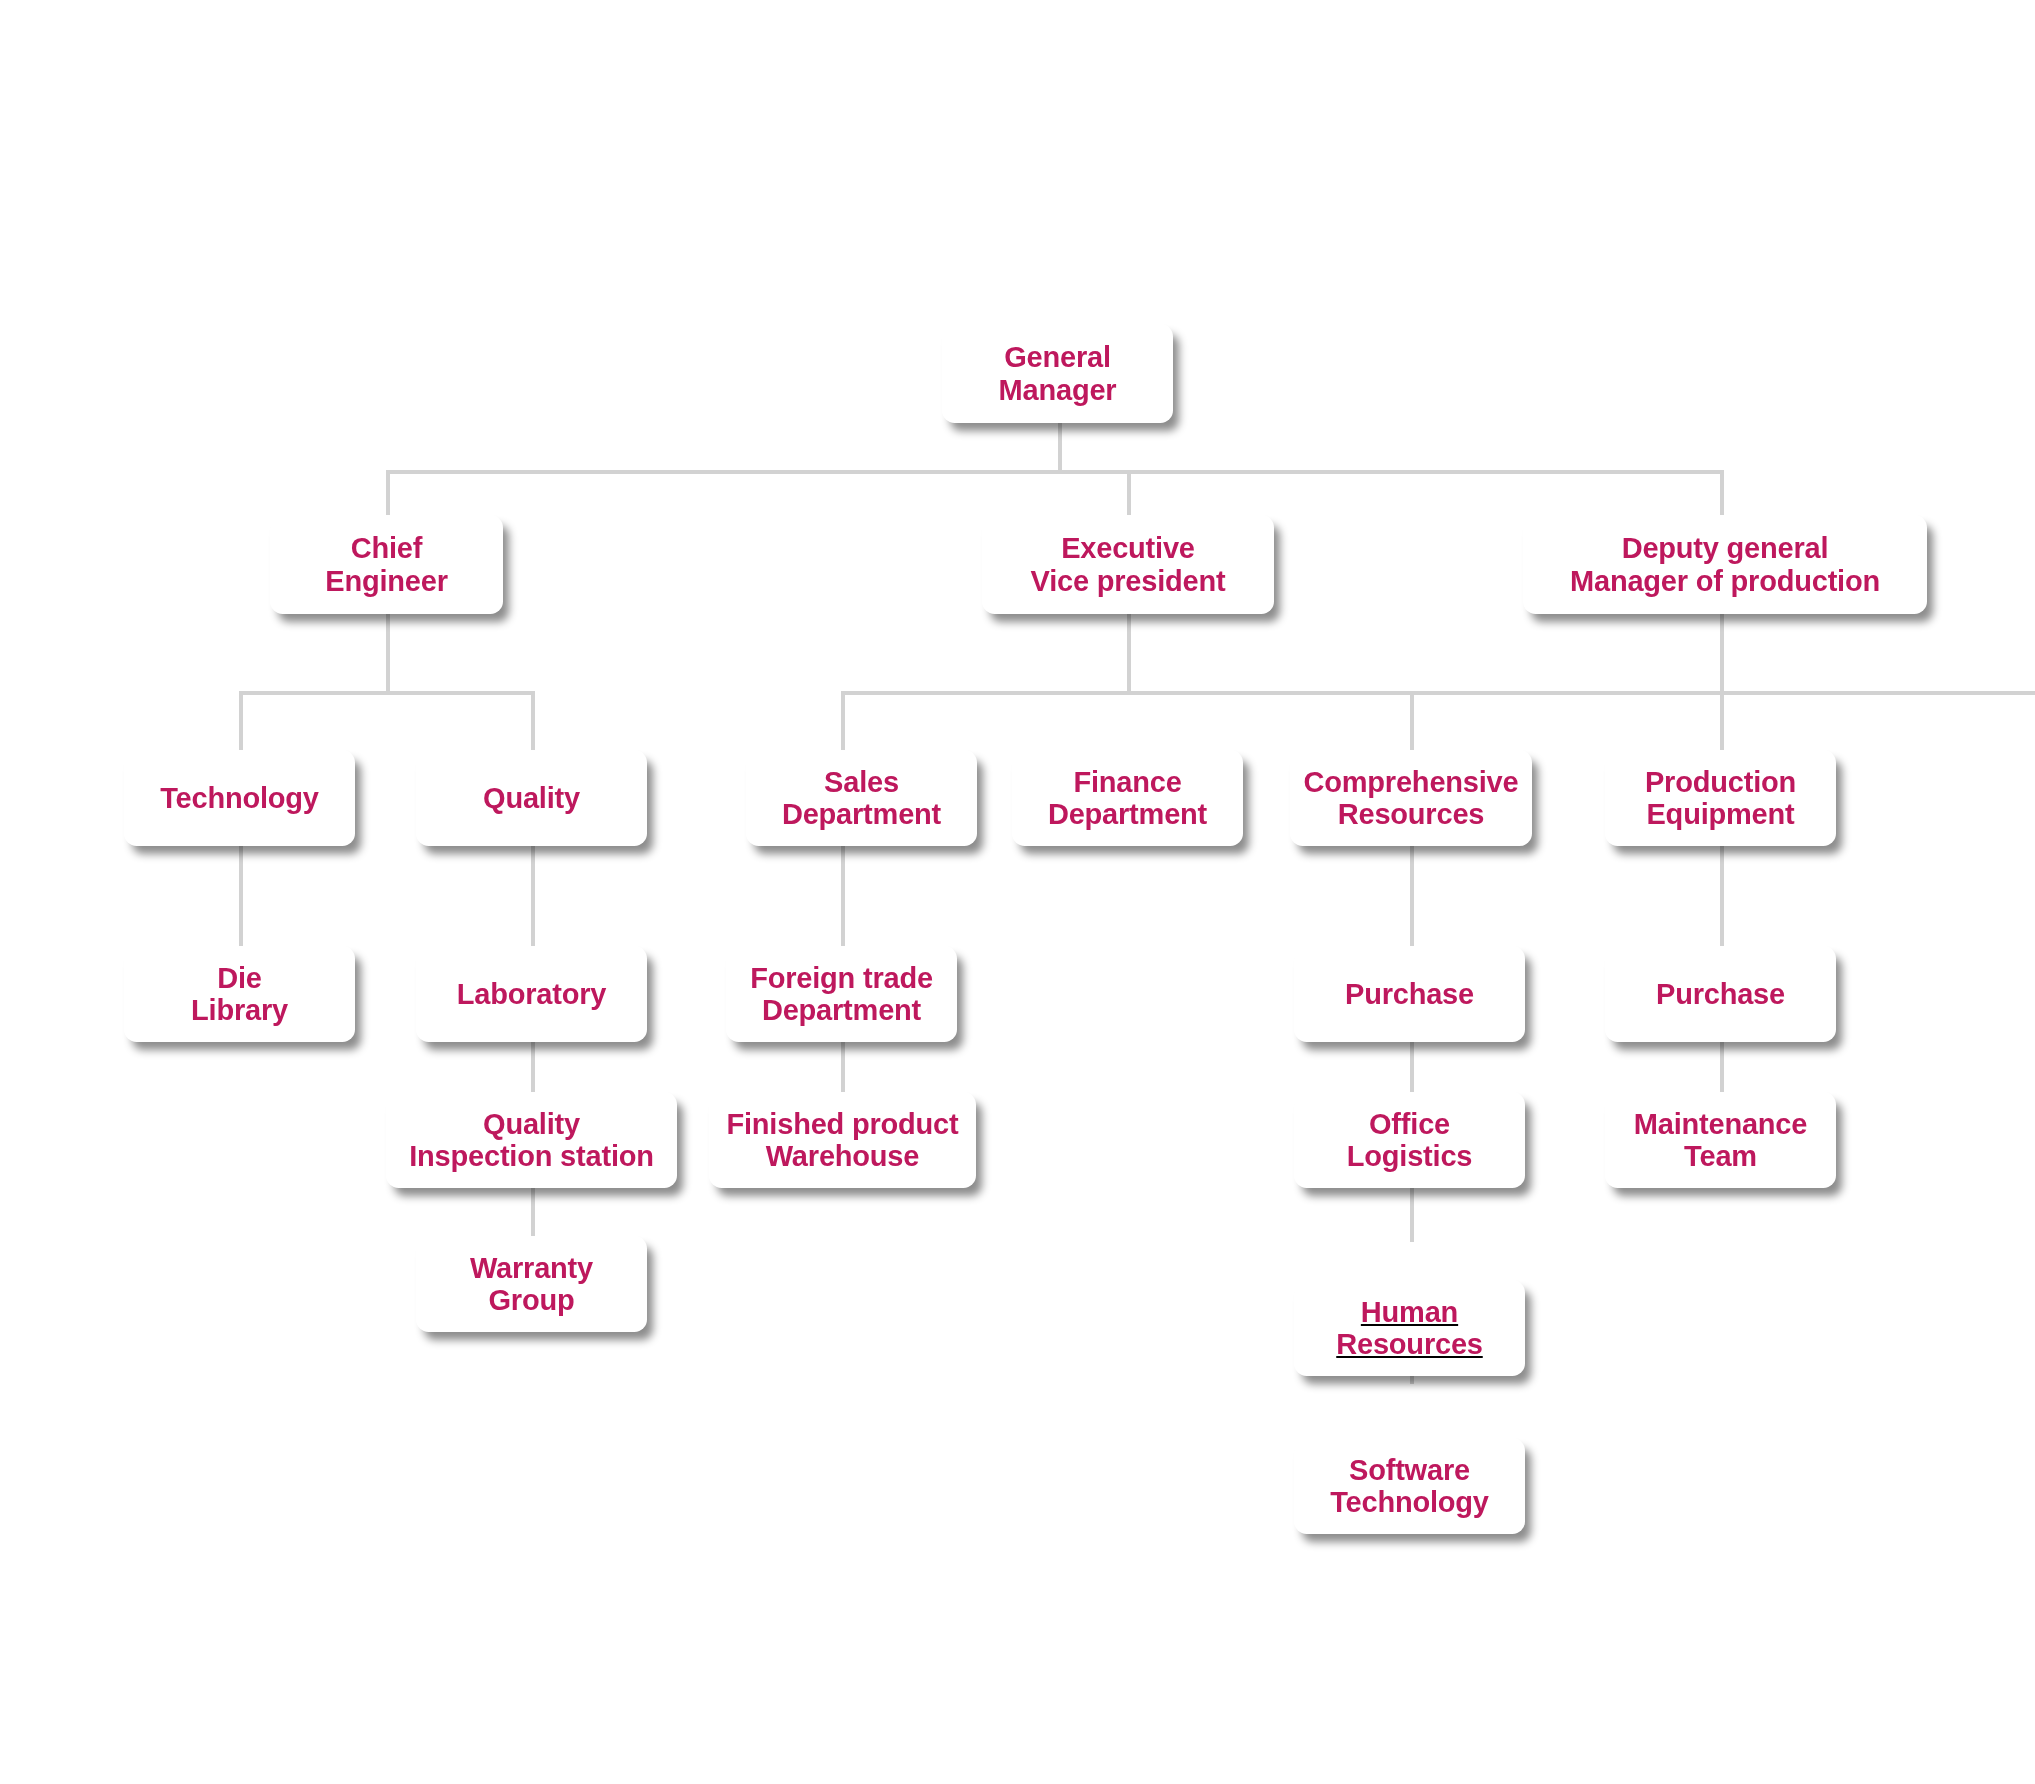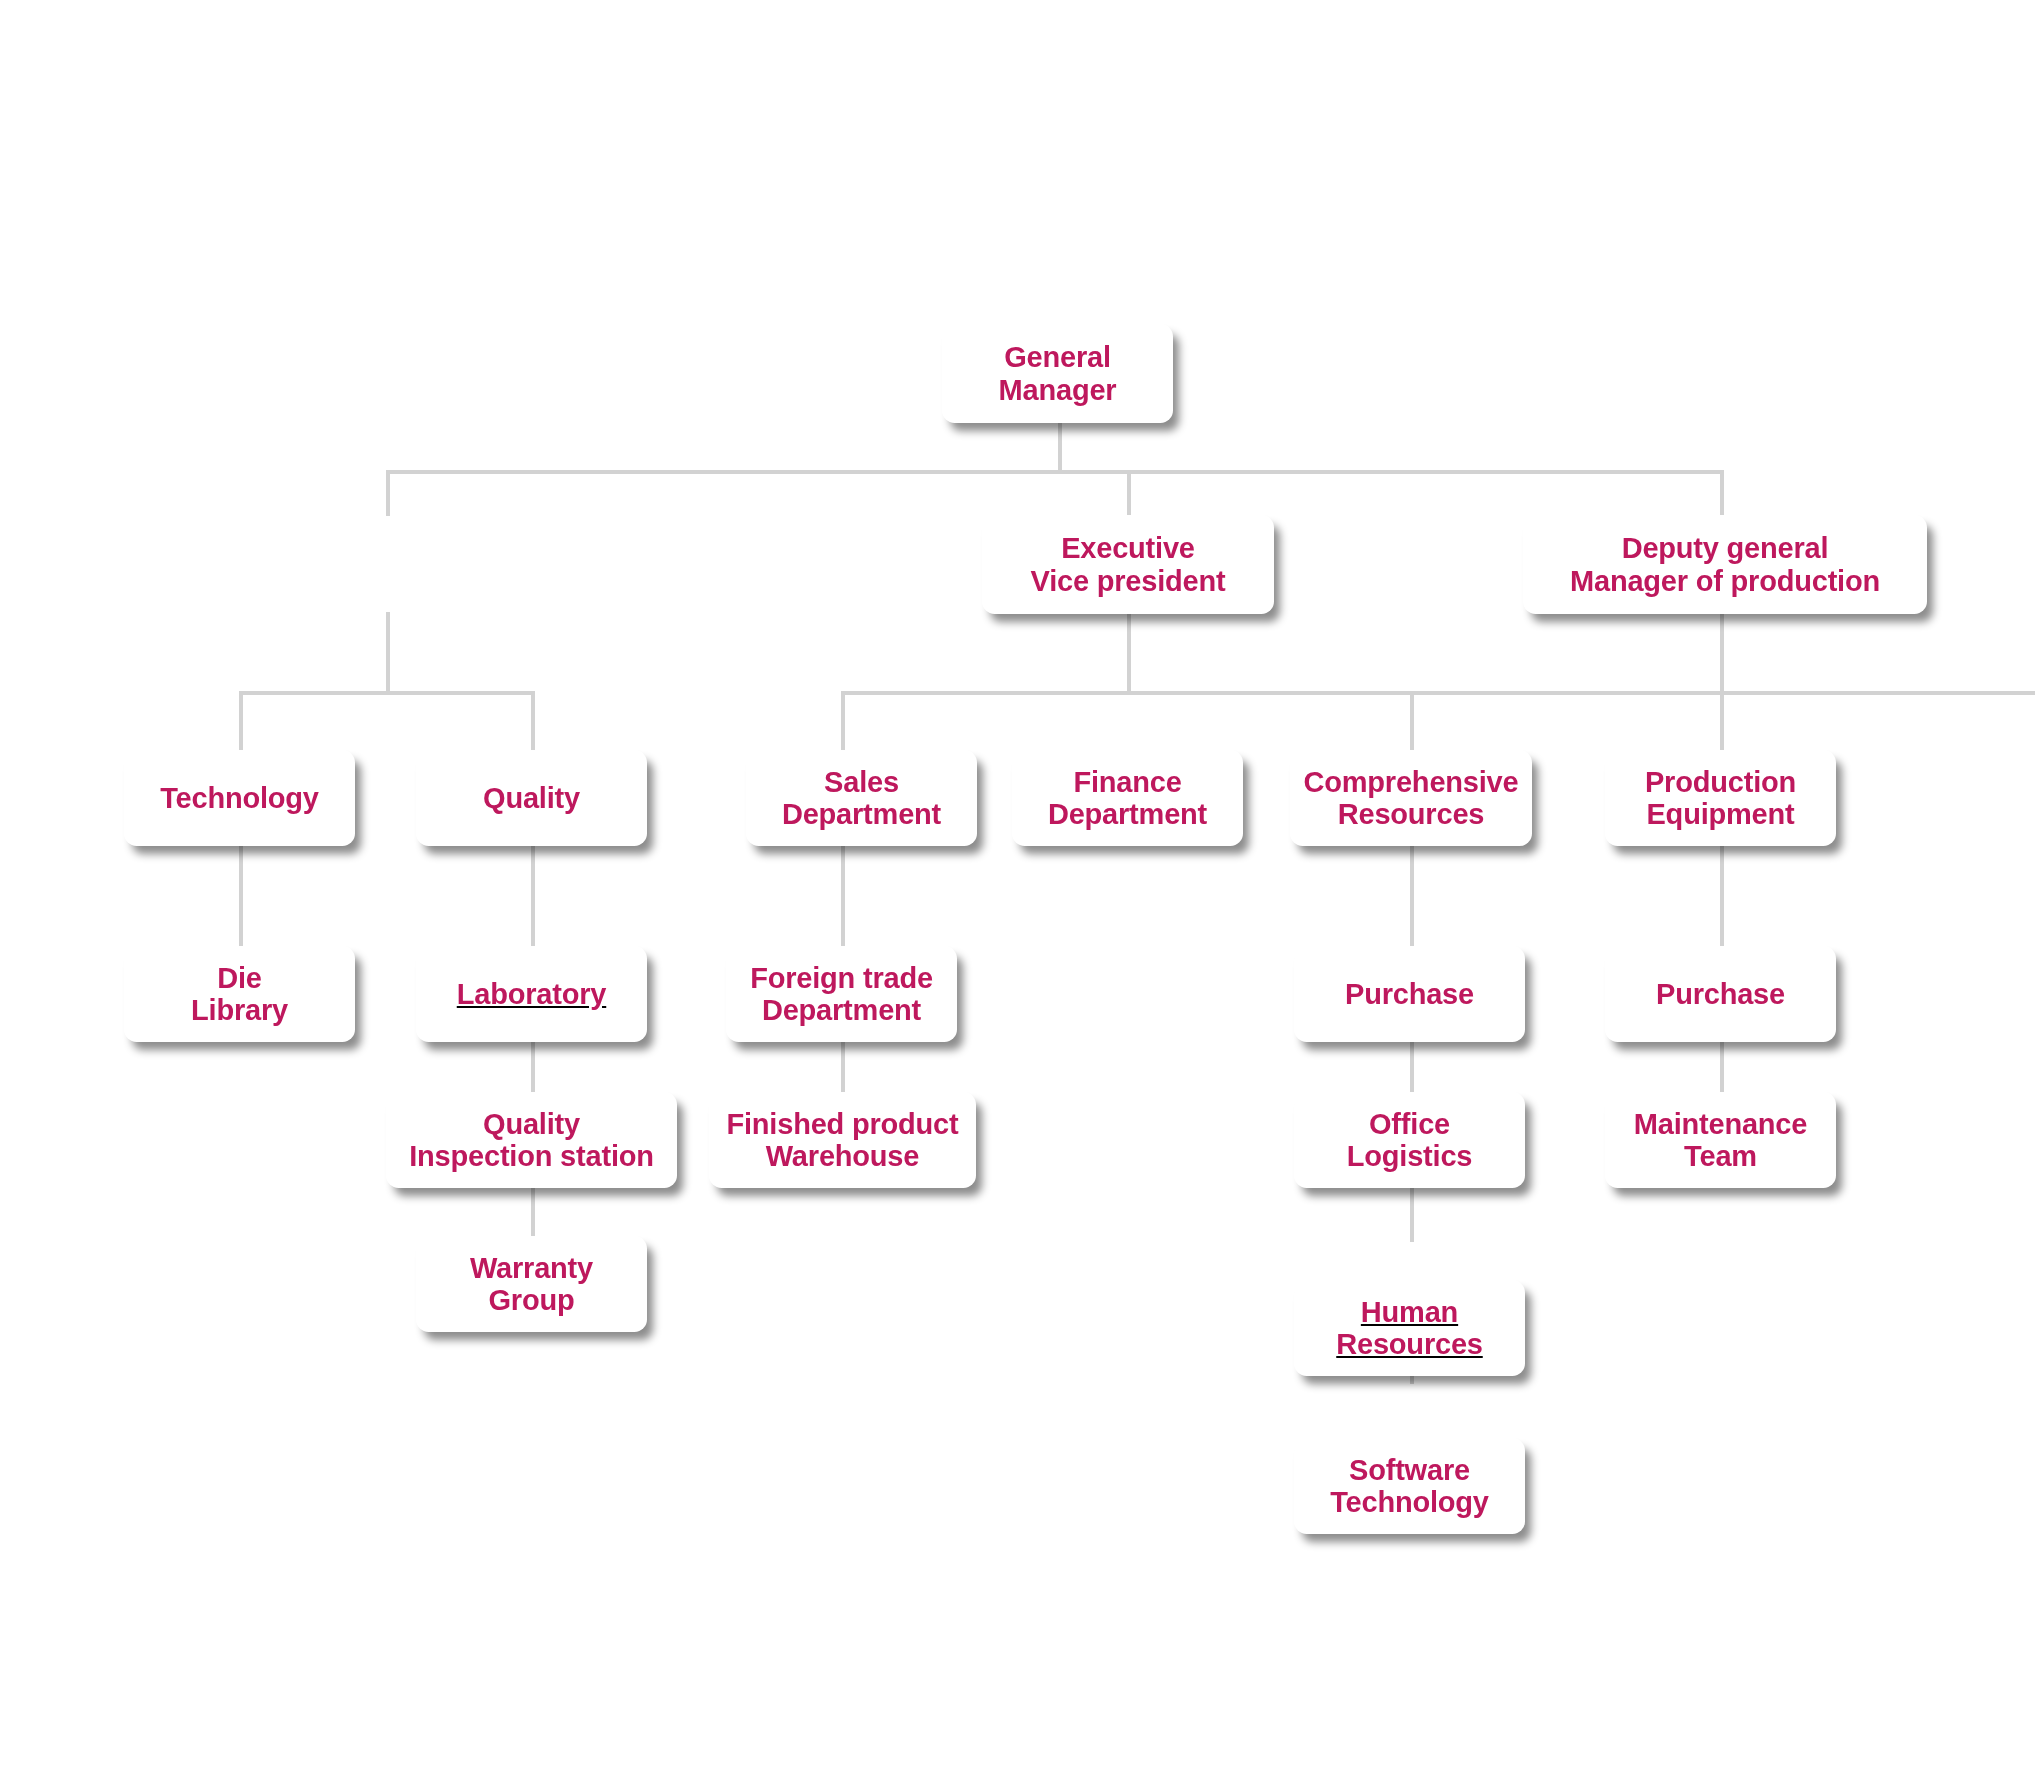--- a/index.html
+++ b/index.html
@@ -93,20 +93,24 @@
   <div class="conn v" style="left:1410px; top:1327px; height:57px;"></div>
 
   <div class="conn v" style="left:1720px; top:845px; height:103px;"></div>
   <div class="conn v" style="left:1720px; top:1040px; height:54px;"></div>
 
   <div class="node" style="left:942px; top:324px; width:231px; height:99px;">
     <span class="label">General
 Manager</span>
   </div>
 
+  <div class="node" style="left:270px; top:515px; width:233px; height:99px;">
+    <span class="label">Chief
+Engineer</span>
+  </div>
 
   <div class="node" style="left:982px; top:515px; width:292px; height:99px;">
     <span class="label">Executive
 Vice president</span>
   </div>
 
   <div class="node" style="left:1523px; top:515px; width:404px; height:99px;">
     <span class="label">Deputy general
 Manager of production</span>
   </div>
@@ -137,21 +141,21 @@
   <div class="node" style="left:1605px; top:750px; width:231px; height:96px;">
     <span class="label">Production
 Equipment</span>
   </div>
 
   <div class="node" style="left:124px; top:946px; width:231px; height:96px;">
     <span class="label">Die
 Library</span>
   </div>
 
-  <div class="node" style="left:416px; top:946px; width:231px; height:96px;text-decoration:underline;">
+  <div class="node" style="left:416px; top:946px; width:231px; height:96px;">
     <span class="label">Laboratory</span>
   </div>
 
   <div class="node" style="left:726px; top:946px; width:231px; height:96px;">
     <span class="label">Foreign trade
 Department</span>
   </div>
 
   <div class="node" style="left:1294px; top:946px; width:231px; height:96px;">
     <span class="label">Purchase</span>

